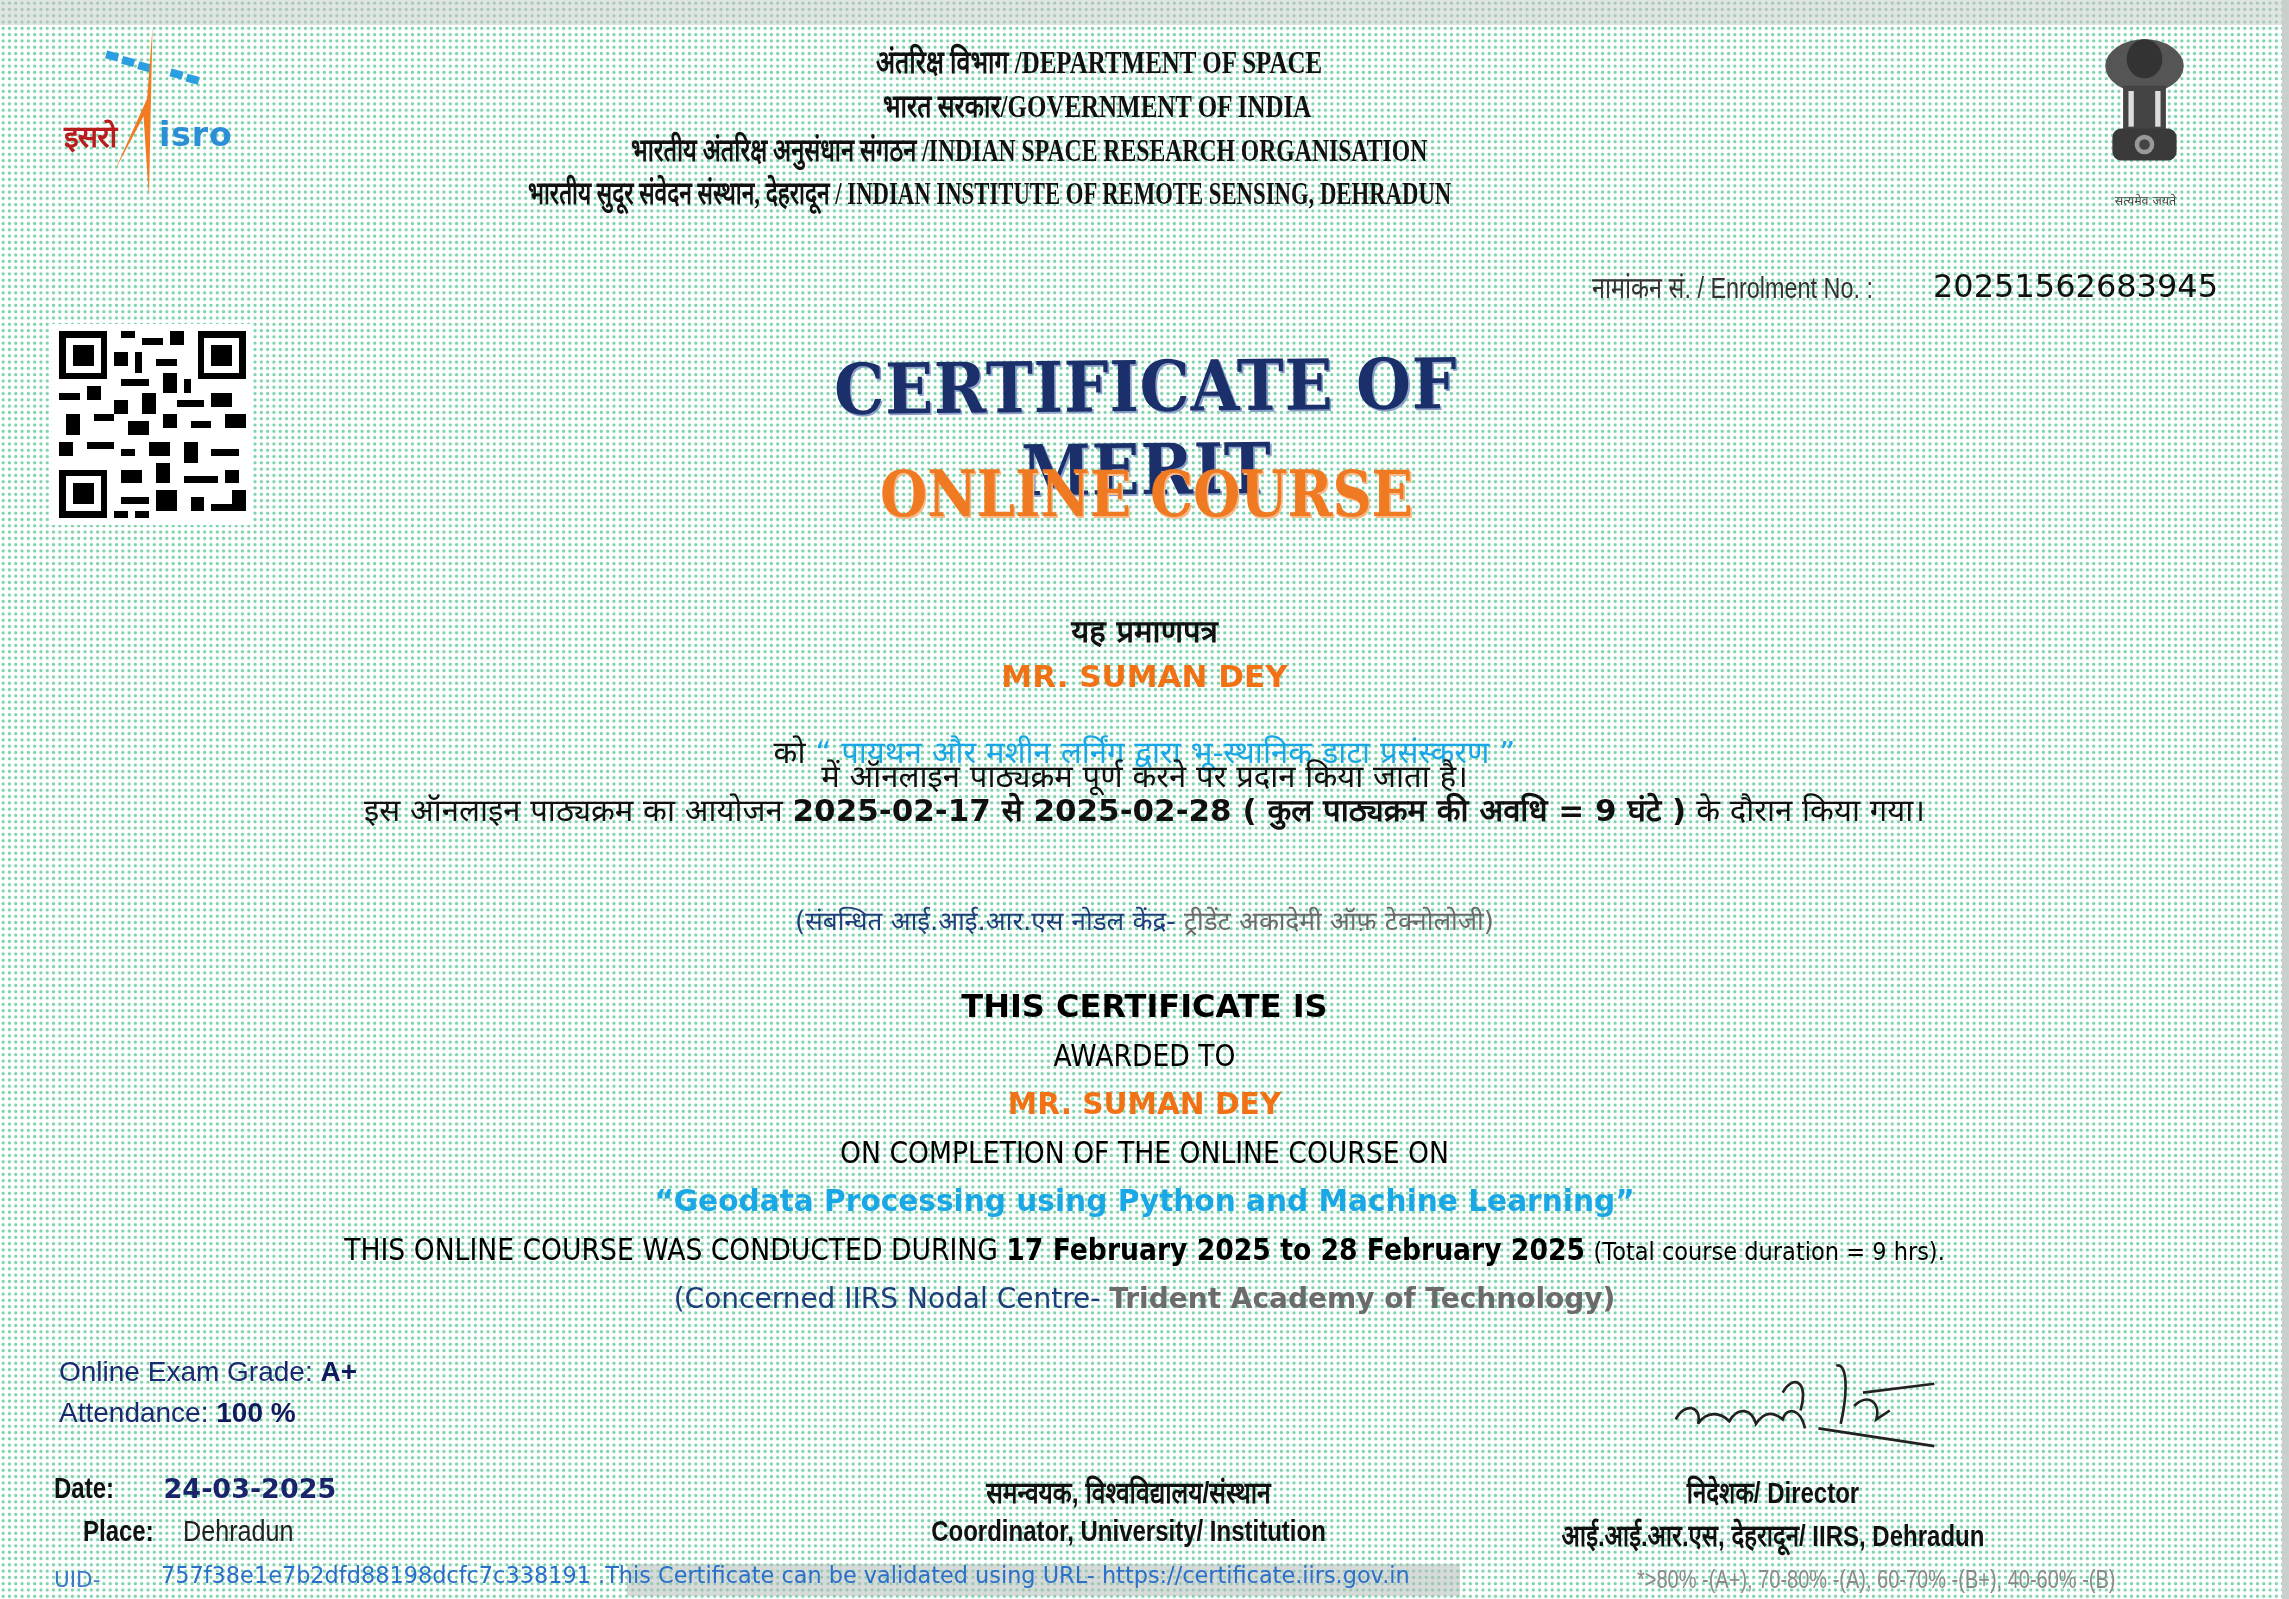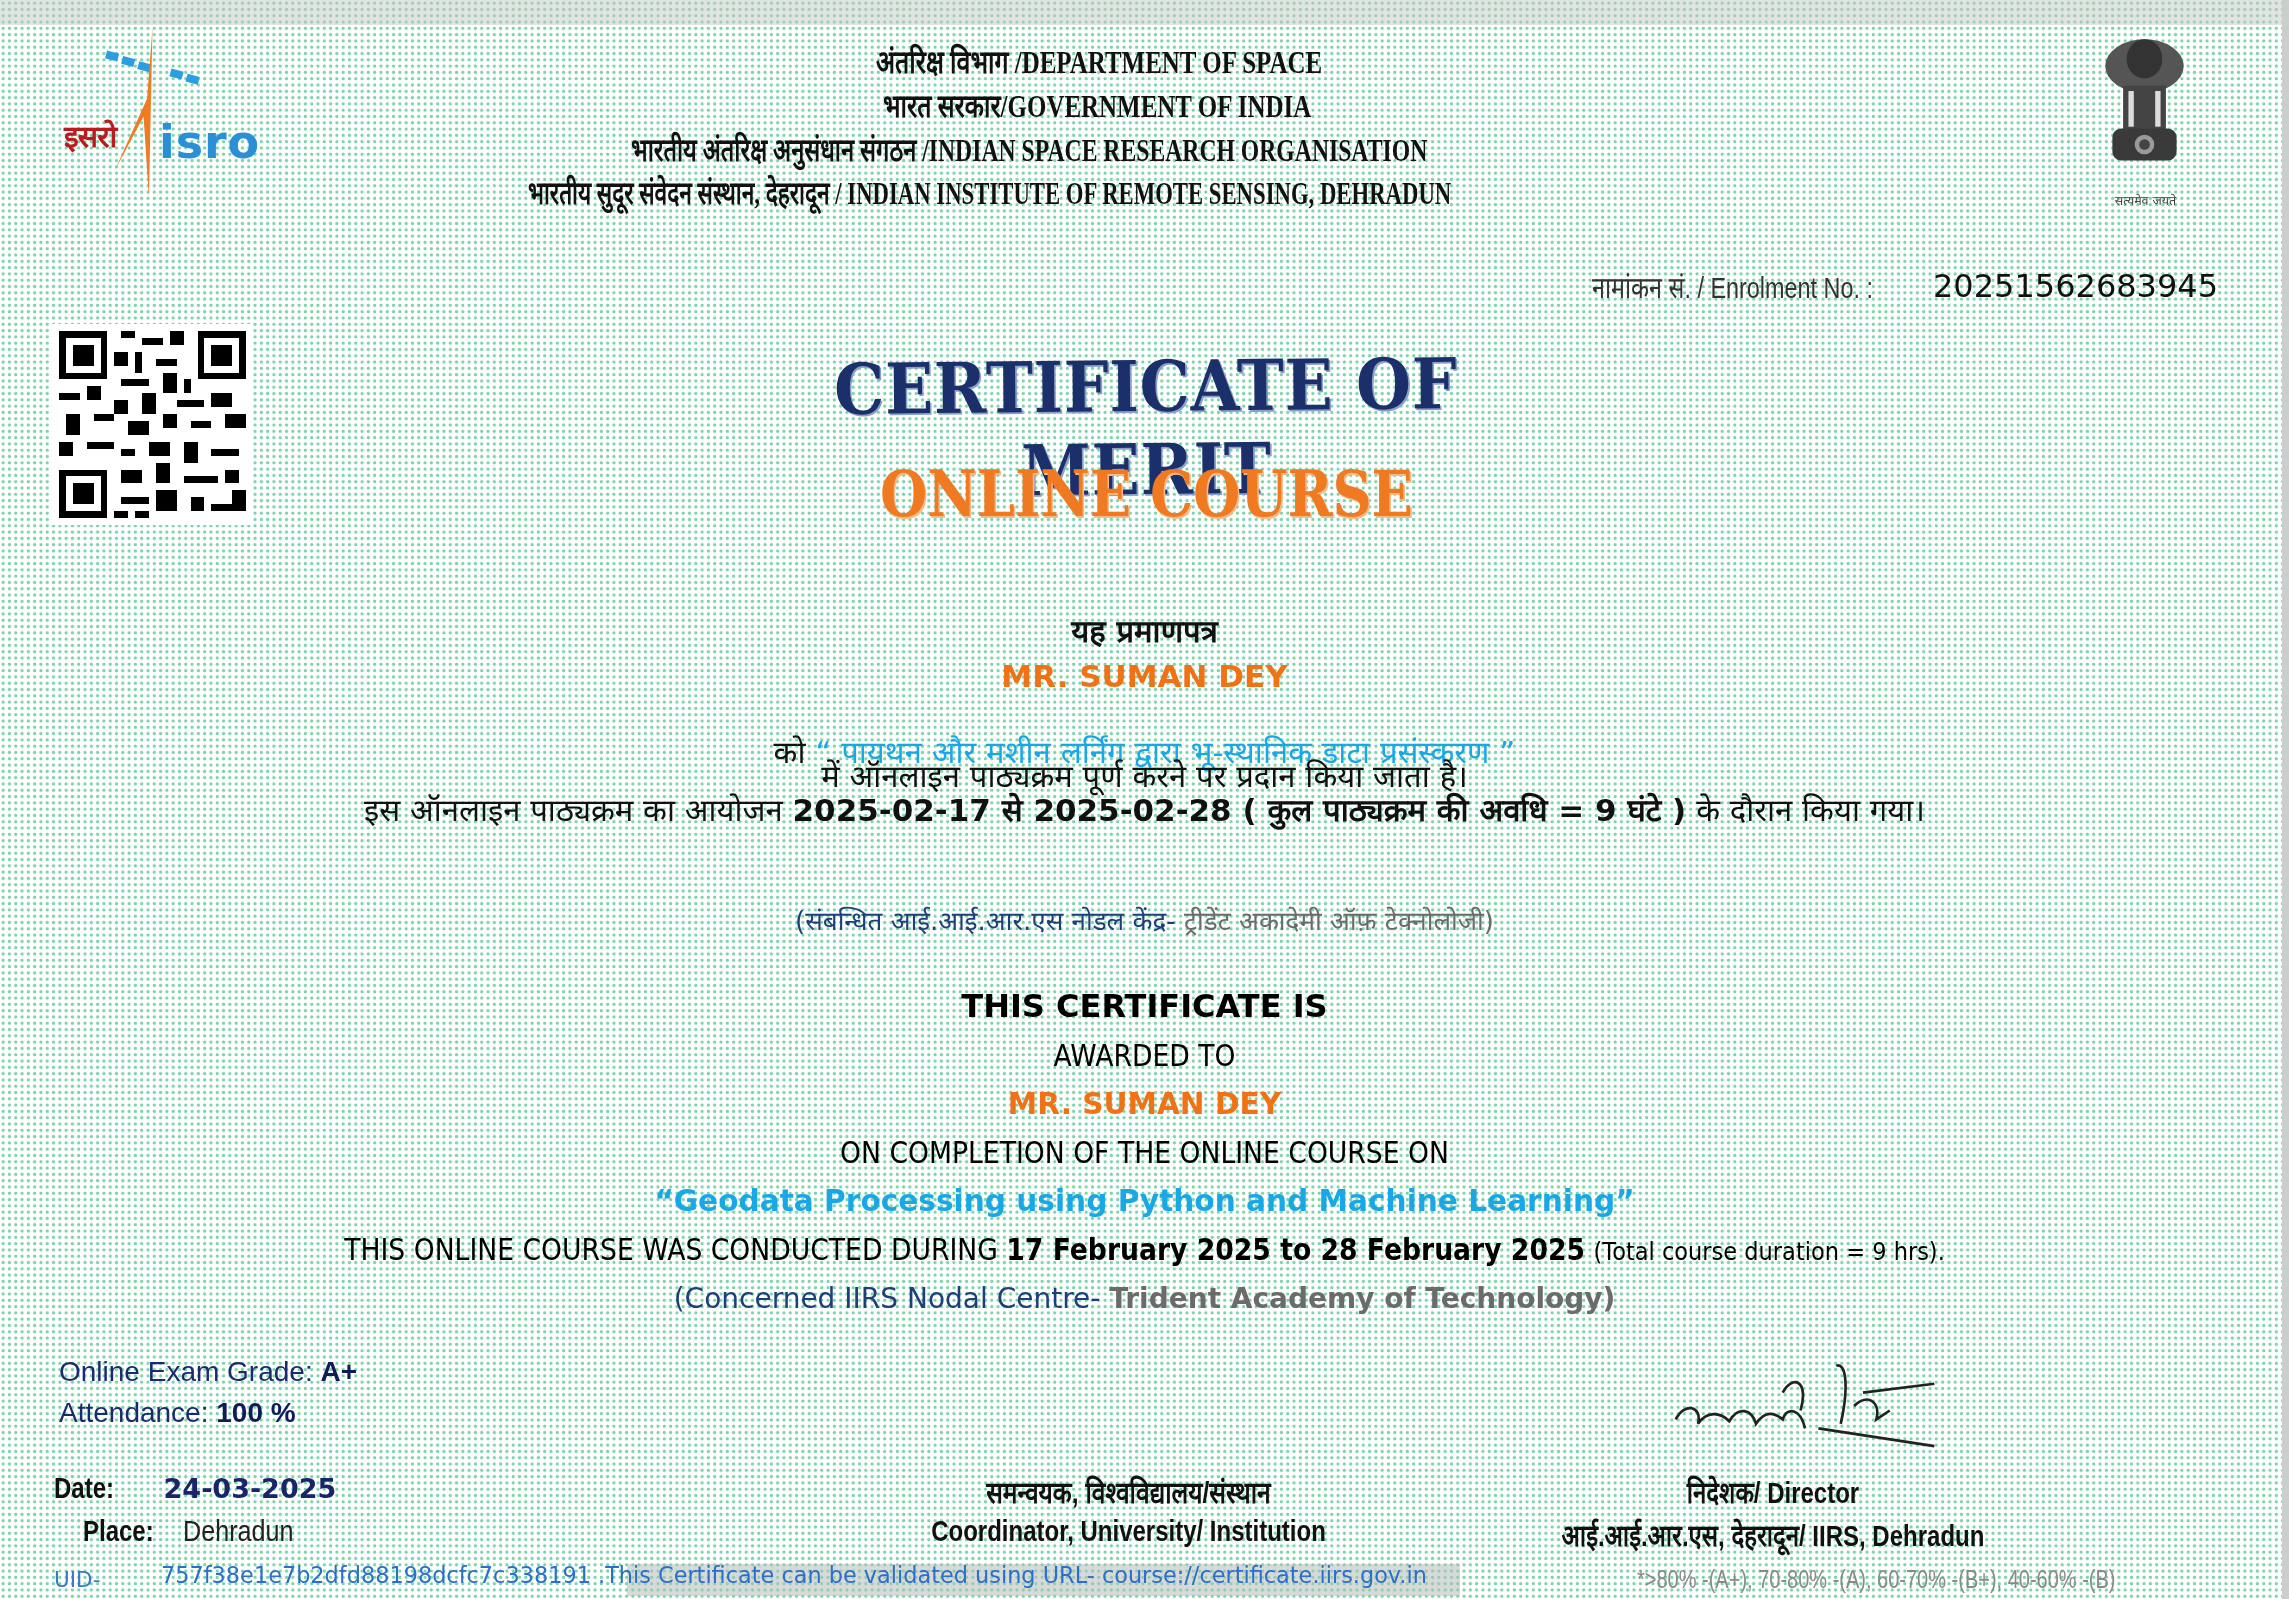--- a/index.html
+++ b/index.html
@@ -22,21 +22,21 @@
     }
     .abs { position: absolute; }
     .center-line { position: absolute; left: 0; width: 2289px; text-align: center; white-space: nowrap; }
 
     
     .hdr-line { position: absolute; white-space: nowrap; font-family: "Liberation Serif", serif; font-weight: bold; color: #111; font-size: 32px; transform-origin: left center; }
 
     
     .isro-logo { position: absolute; left: 63px; top: 27px; width: 179px; height: 170px; }
     .isro-hi { position: absolute; left: 64px; top: 115px; font-family: "DejaVu Sans", sans-serif; font-weight: bold; font-size: 30px; color: #b91c1c; letter-spacing: -0.9px; }
-    .isro-en { position: absolute; left: 159px; top: 115px; font-family: "DejaVu Sans", sans-serif; font-weight: bold; font-size: 46px; color: #2a8fd6; letter-spacing: 0.9px; text-align: center; }
+    .isro-en { position: absolute; left: 159px; top: 115px; font-family: "DejaVu Sans", sans-serif; font-weight: bold; font-size: 33px; color: #2a8fd6; letter-spacing: 0.9px; text-align: center; }
 
     
     .emblem { position: absolute; left: 2091px; top: 32px; width: 107px; height: 143px; }
     .emblem-motto { position: absolute; left: 2096px; top: 184px; width: 99px; text-align: center; font-size: 12.5px; color: #444; margin-top: 8px; }
 
     
     .enrol-label { position: absolute; left: 1592px; top: 266px; font-family: "Liberation Sans", sans-serif; font-size: 30px; color: #333; transform: scaleX(0.78); transform-origin: left center; white-space: nowrap; }
     .enrol-value { position: absolute; left: 1933px; top: 267px; font-family: "DejaVu Sans", sans-serif; font-size: 32px; color: #111; white-space: nowrap; }
 
     
@@ -234,15 +234,15 @@
 </div>
 
 <div class="sig-block" style="left:645px; top:1471px; width:967px; transform:scaleX(0.82);">समन्वयक, विश्वविद्यालय/संस्थान</div>
 <div class="sig-block" style="left:591px; top:1514px; width:1075px; transform:scaleX(0.8);">Coordinator, University/ Institution</div>
 
 <div class="sig-block" style="left:1415px; top:1471px; width:716px; transform:scaleX(0.8);">निदेशक/ Director</div>
 <div class="sig-block" style="left:1325px; top:1514px; width:896px; transform:scaleX(0.8);">आई.आई.आर.एस, देहरादून/ IIRS, Dehradun</div>
 
 <div class="uid-strip"></div>
 <div class="uid-label">UID-</div>
-<div class="uid-text">757f38e1e7b2dfd88198dcfc7c338191 .This Certificate can be validated using URL- course://certificate.iirs.gov.in</div>
+<div class="uid-text">757f38e1e7b2dfd88198dcfc7c338191 .This Certificate can be validated using URL- https://certificate.iirs.gov.in</div>
 <div class="grade-scale">*&gt;80% -(A+), 70-80% -(A), 60-70% -(B+), 40-60% -(B)</div>
 
 
 </body></html>

